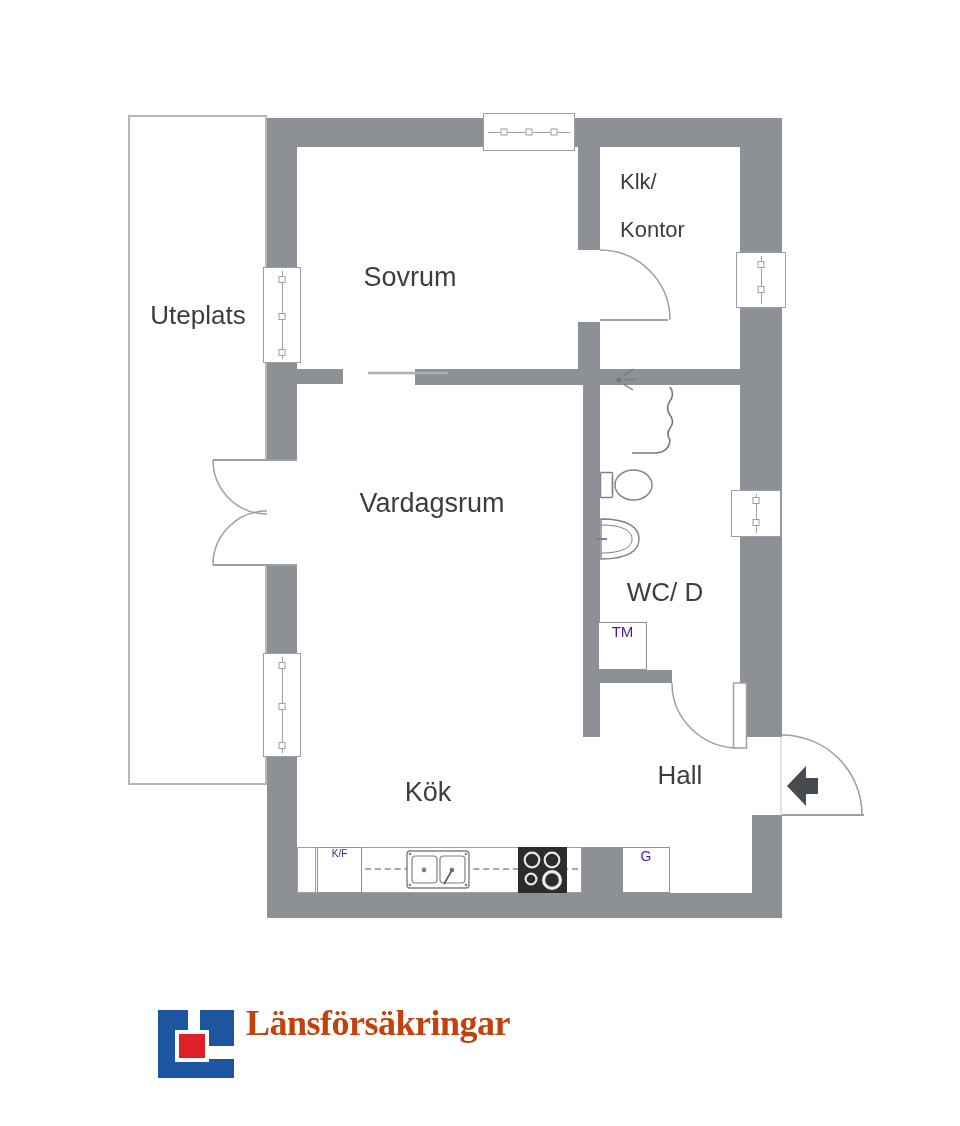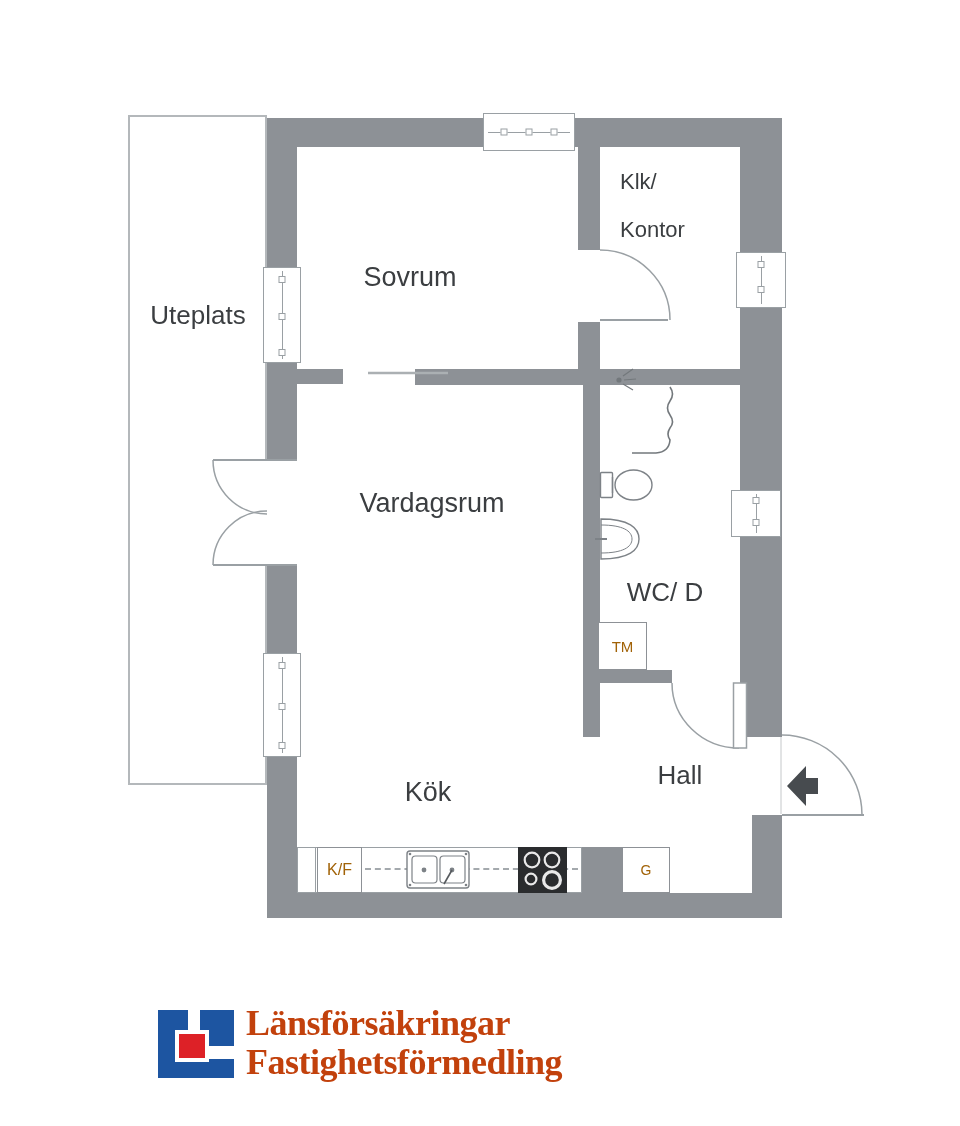--- a/index.html
+++ b/index.html
@@ -9,21 +9,21 @@
   .patio{position:absolute;left:128px;top:115px;width:139px;height:670px;
          border:2px solid #b4b8bb;box-sizing:border-box;background:#ffffff;}
   .win{position:absolute;background:#ffffff;border:1.5px solid #9aa0a4;box-sizing:border-box;}
   .sash-v{position:absolute;left:50%;top:3px;bottom:3px;width:0;border-left:1.5px solid #9aa0a4;}
   .sash-h{position:absolute;top:50%;left:4px;right:4px;height:0;border-top:1.5px solid #9aa0a4;}
   .tick{position:absolute;width:7px;height:7px;background:#ffffff;border:1px solid #9aa0a4;box-sizing:border-box;}
   .mask{position:absolute;background:#ffffff;}
   .lbl{position:absolute;color:#3b3e41;white-space:nowrap;}
   .lbl.center{text-align:center;}
   .box{position:absolute;background:#ffffff;border:1.3px solid #8d9196;box-sizing:border-box;
-       display:flex;align-items:center;justify-content:center;color:#a16207;}
+       display:flex;align-items:flex-start;justify-content:center;color:#4c1d95;}
   .counter{position:absolute;left:297px;top:847px;width:285px;height:46px;background:#ffffff;
            border:1px solid #9aa0a4;box-sizing:border-box;}
   .counter-div{position:absolute;left:315px;top:847px;width:0;height:46px;border-left:1px solid #9aa0a4;}
   .dashes{position:absolute;left:365px;top:868px;width:213px;height:0;border-top:2px dashed #a4a9ad;}
   .stove{position:absolute;left:518px;top:847px;width:49px;height:46px;background:#2a2c2e;}
   .overlay{position:absolute;left:0;top:0;pointer-events:none;}
   .logo-mark{position:absolute;left:158px;top:1010px;width:76px;height:68px;background:#1d55a1;}
   .logo-mark i{position:absolute;display:block;}
   .lm-v{left:30px;top:0;width:12px;height:42px;background:#ffffff;}
   .lm-h{left:30px;top:36px;width:46px;height:13px;background:#ffffff;}
@@ -80,21 +80,21 @@
   </div>
   <div class="win" style="left:731px;top:490px;width:50px;height:47px">
     <i class="sash-v"></i>
     <i class="tick" style="left:50%;top:14%;transform:translateX(-50%)"></i>
     <i class="tick" style="left:50%;top:62%;transform:translateX(-50%)"></i>
   </div>
 
   <div class="counter"></div>
   <div class="counter-div"></div>
   <div class="dashes"></div>
-  <div class="box" style="left:317px;top:847px;width:45px;height:46px;font-size:16px">
+  <div class="box" style="left:317px;top:847px;width:45px;height:46px;font-size:10px">
     <span>K/F</span>
   </div>
   <div class="stove">
     <svg width="49" height="46" viewBox="0 0 49 46">
       <g fill="none" stroke="#e9e9e9" stroke-width="2.2">
         <circle cx="14" cy="13" r="7.3"></circle>
         <circle cx="34" cy="13" r="7.3"></circle>
         <circle cx="13" cy="32" r="5.4"></circle>
         <circle cx="34" cy="33" r="8.4" stroke-width="3.2"></circle>
       </g>
@@ -176,16 +176,15 @@
   <div class="lbl center" style="left:368px;top:777px;width:120px;font-size:27px">Kök</div>
 
   <div class="logo-mark">
     <i class="lm-v"></i>
     <i class="lm-h"></i>
     <i class="lm-w"></i>
     <i class="lm-r"></i>
   </div>
   <div class="logo-text">
     <span style="display:block">Länsförsäkringar</span>
-    <span style="display:block">Fastighetsförmedling</span>
   </div>
 
 </div>
 
 </body></html>

